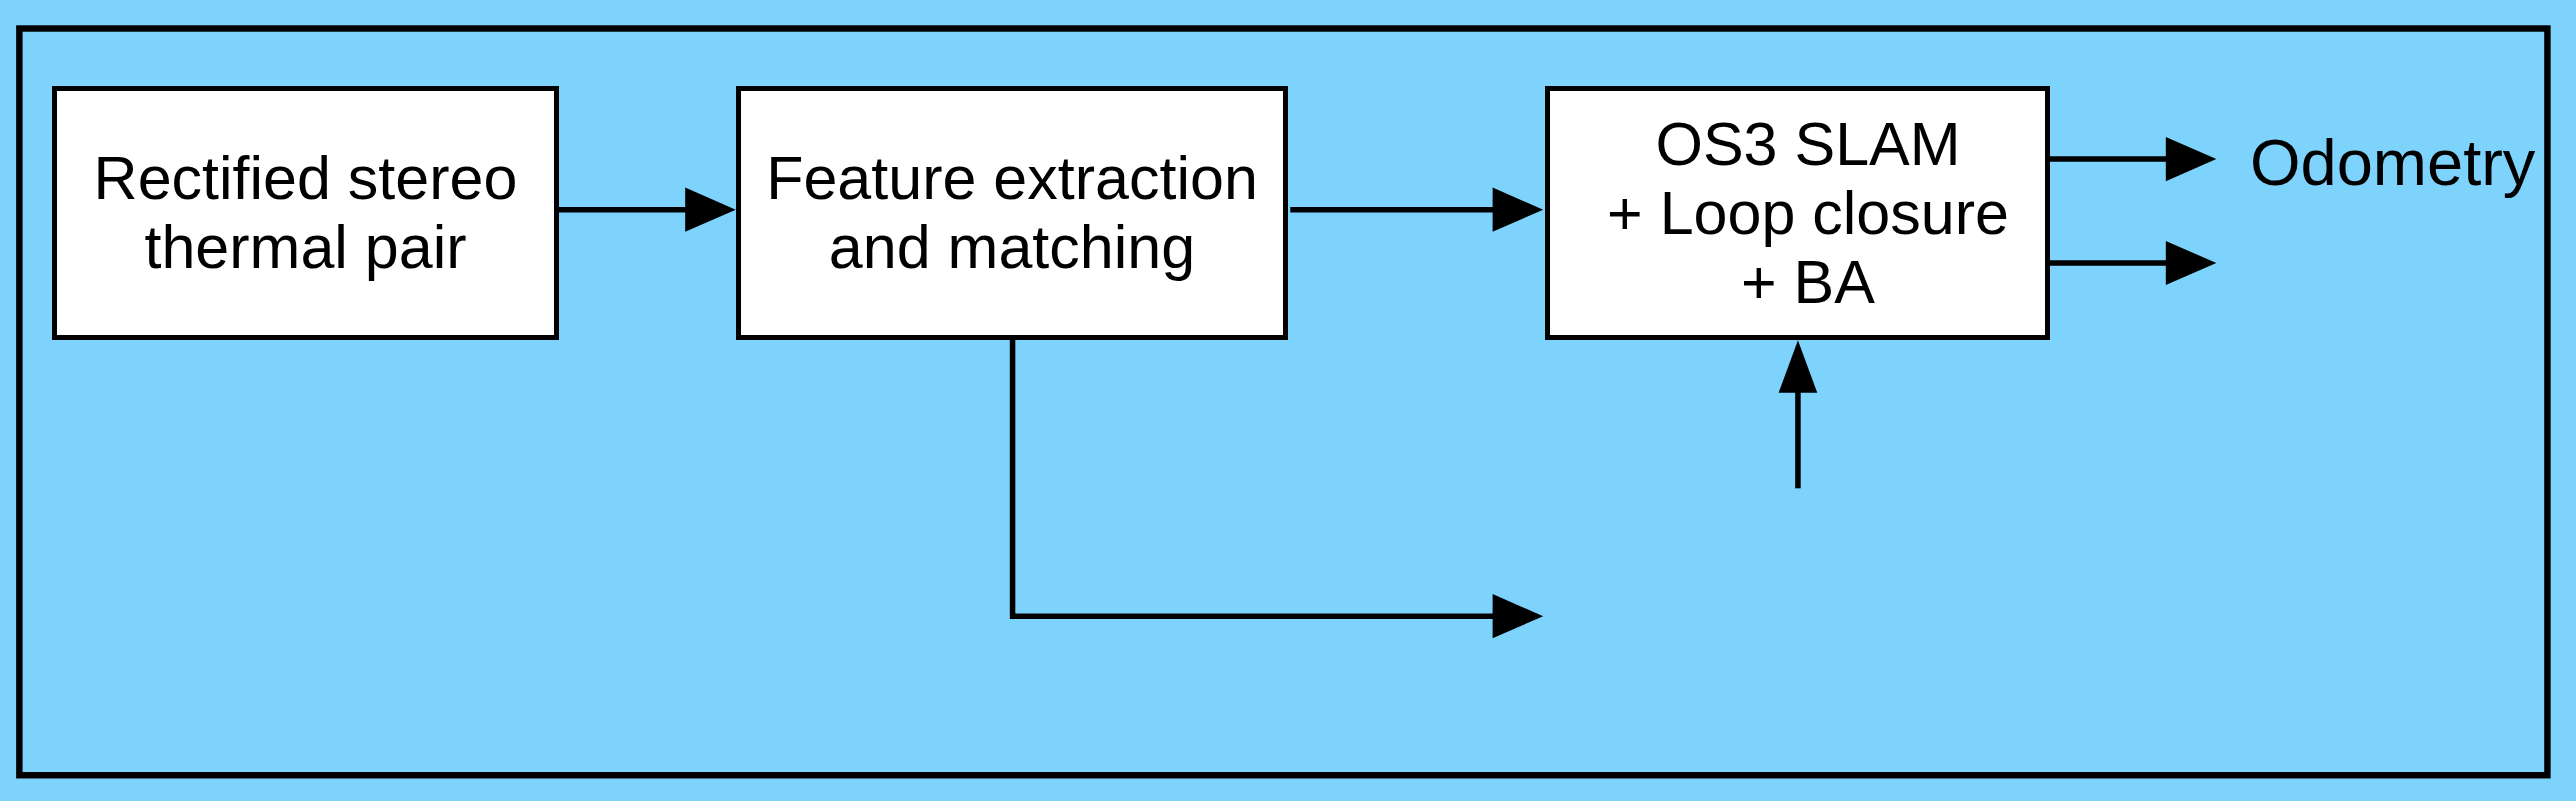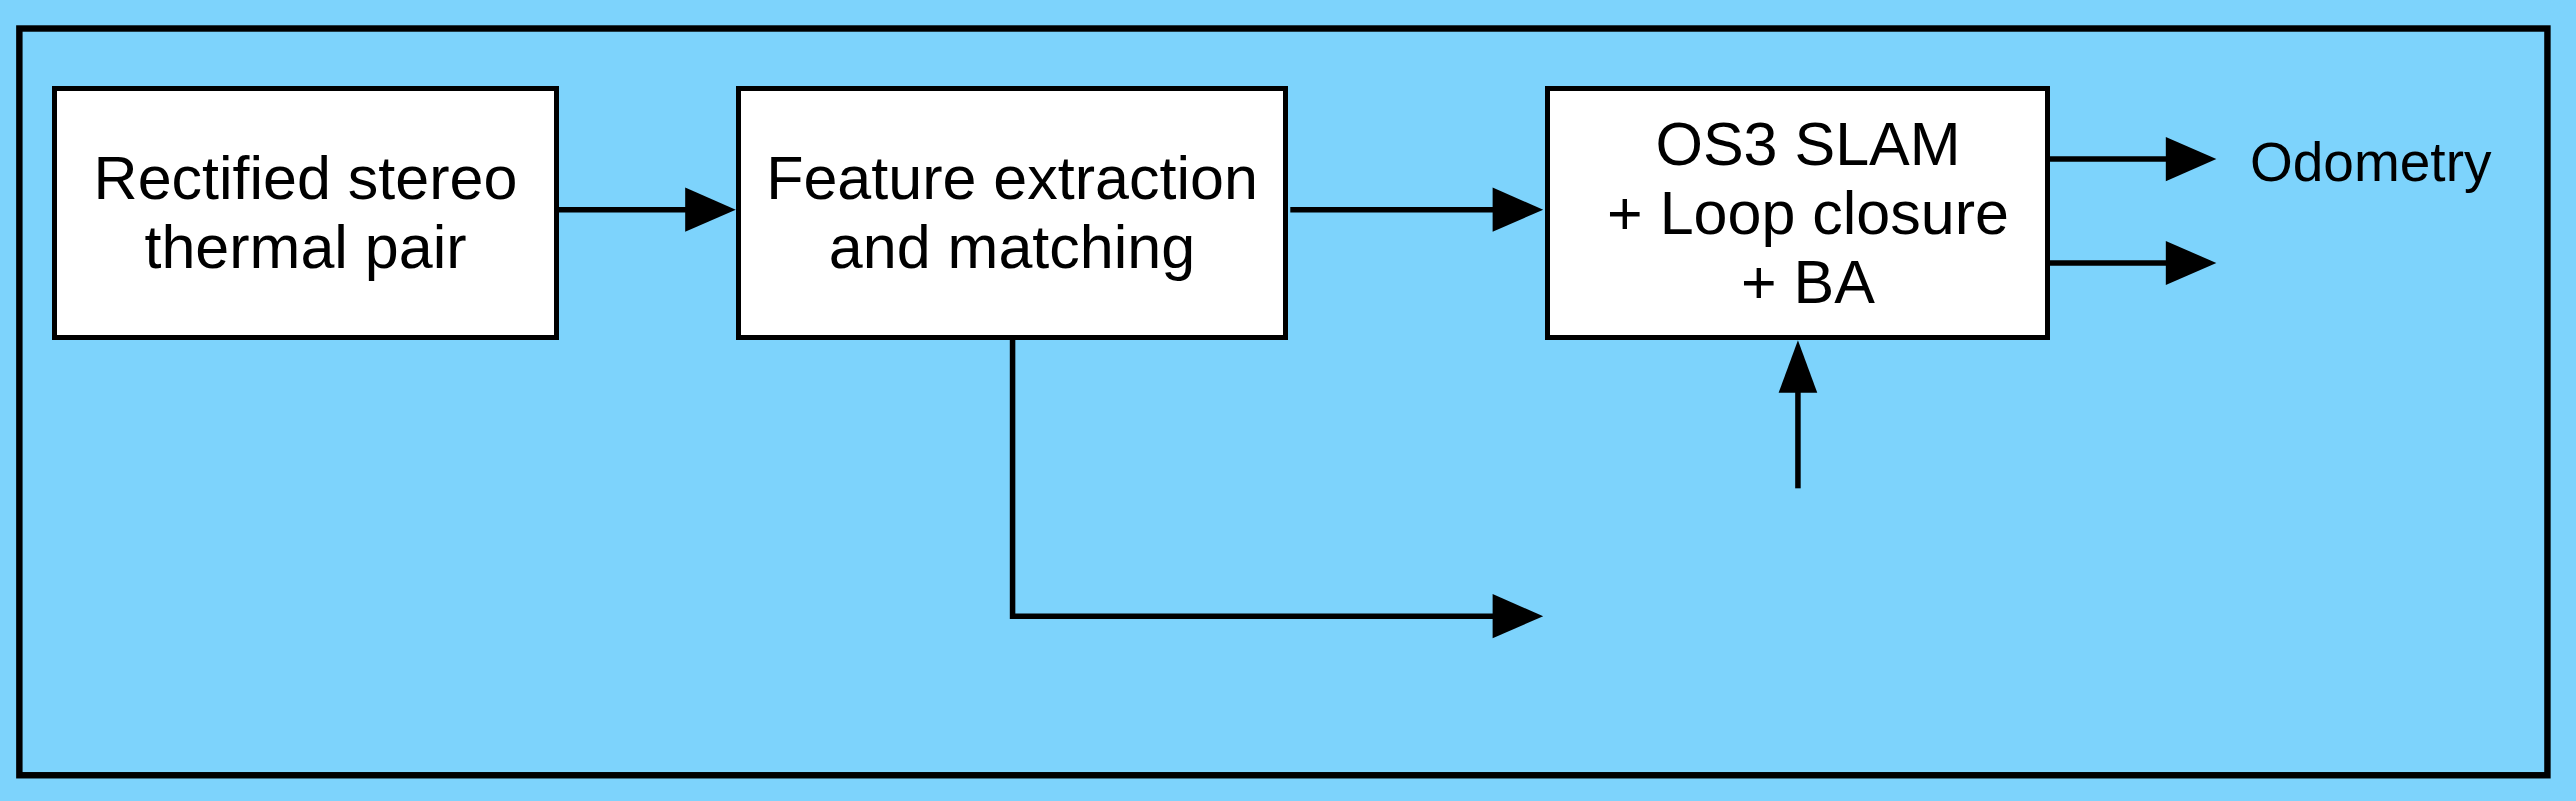--- a/index.html
+++ b/index.html
@@ -35,21 +35,21 @@
     font-size: 61px;
     line-height: 69px;
     white-space: pre-line;
   }
   #node-rectified  { left: 52px;   top: 86px;  width: 507px; height: 254px; }
   #node-extraction { left: 736px;  top: 86px;  width: 552px; height: 254px; }
   #node-slam       { left: 1545px; top: 86px;  width: 505px; height: 254px; padding-left: 21px; }
   #node-bovw       { left: 1545px; top: 490px; width: 505px; height: 252px; }
   .out-label {
     position: absolute;
-    font-size: 55px;
+    font-size: 65px;
     line-height: 69px;
     white-space: nowrap;
     text-align: right;
   }
   #label-odometry { left: 2250px; top: 128px; }
   #label-3dmap    { left: 2265px; top: 226px; }
   .stroke-line {
     stroke: #000000;
     stroke-width: 6;
     fill: none;

